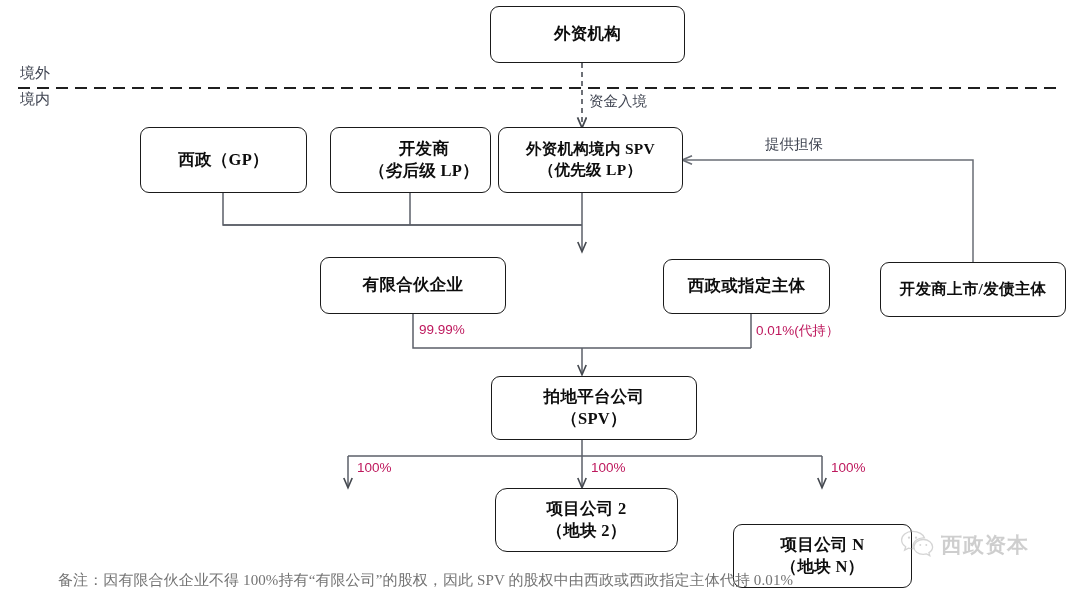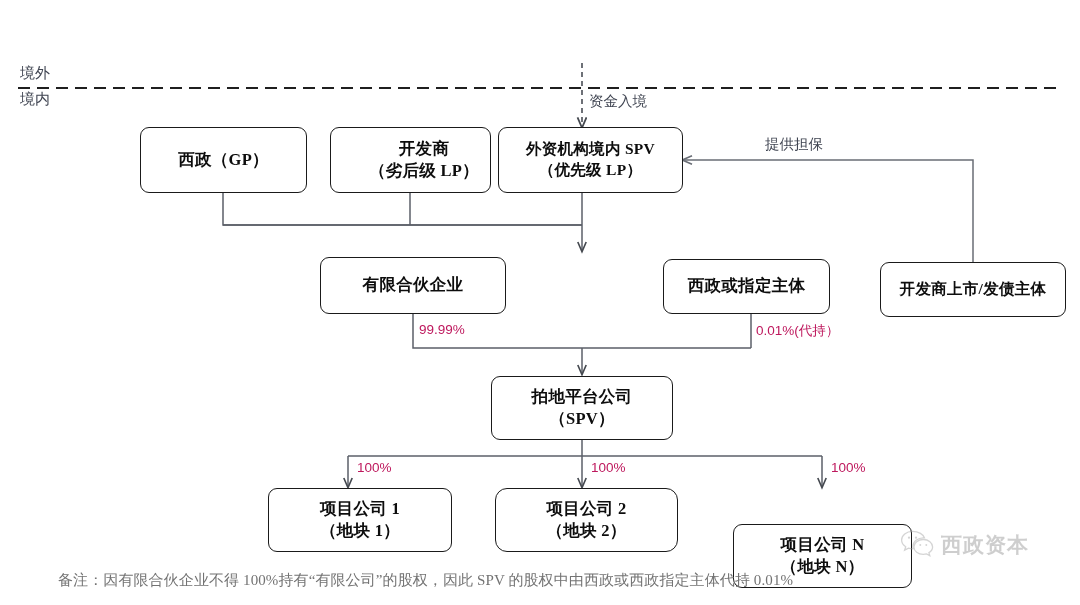--- a/index.html
+++ b/index.html
@@ -133,20 +133,25 @@
       <path d="M348,456 L822,456"></path>
       <path d="M348,456 L348,487" marker-end="url(#arrow)"></path>
       <path d="M582,456 L582,487" marker-end="url(#arrow)"></path>
       <path d="M822,456 L822,487" marker-end="url(#arrow)"></path>
     </g>
   </svg>
 
   <div class="border-tag" style="left:20px; top:64px;">境外</div>
   <div class="border-tag" style="left:20px; top:90px;">境内</div>
 
+  <div class="node" style="left:490px; top:6px; width:195px; height:57px;">
+    <span class="txt">
+      <span class="line1">外资机构</span>
+    </span>
+  </div>
 
   <div class="node" style="left:140px; top:127px; width:167px; height:66px;">
     <span class="txt">
       <span class="line1">西政（GP）</span>
     </span>
   </div>
 
   <div class="node" style="left:330px; top:127px; width:161px; height:66px;padding-left:27px;">
     <span class="txt">
       <span class="line1">开发商</span>
@@ -172,33 +177,27 @@
       <span class="line1">西政或指定主体</span>
     </span>
   </div>
 
   <div class="node" style="left:880px; top:262px; width:186px; height:55px; font-size:15.5px;">
     <span class="txt">
       <span class="line1">开发商上市/发债主体</span>
     </span>
   </div>
 
-  <div class="node" style="left:491px; top:376px; width:182px; height:64px;">
+  <div class="node" style="left:491px; top:376px; width:206px; height:64px;">
     <span class="txt">
       <span class="line1">拍地平台公司</span>
       <span class="line2">（SPV）</span>
     </span>
   </div>
 
-  <div class="node" style="left:268px; top:488px; width:184px; height:64px;">
-    <span class="txt">
-      <span class="line1">项目公司 1</span>
-      <span class="line2">（地块 1）</span>
-    </span>
-  </div>
 
   <div class="node" style="left:495px; top:488px; width:183px; height:64px;border-radius:12px;">
     <span class="txt">
       <span class="line1">项目公司 2</span>
       <span class="line2">（地块 2）</span>
     </span>
   </div>
 
   <div class="node" style="left:733px; top:488px; width:179px; height:64px;margin-top:36px;">
     <span class="txt">

